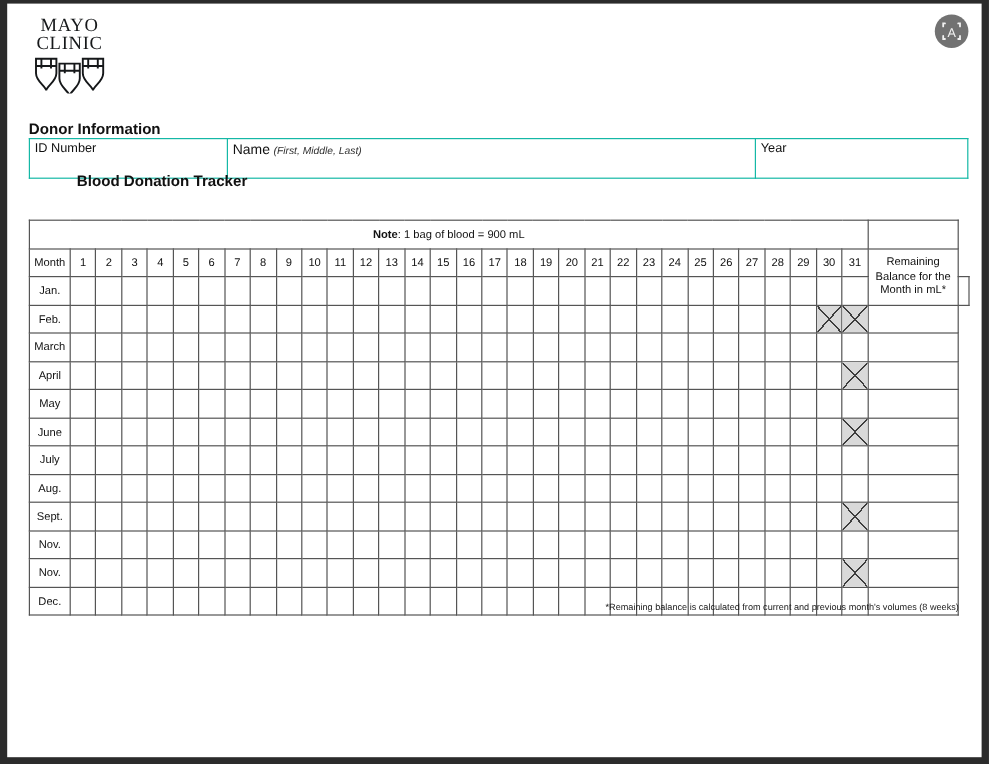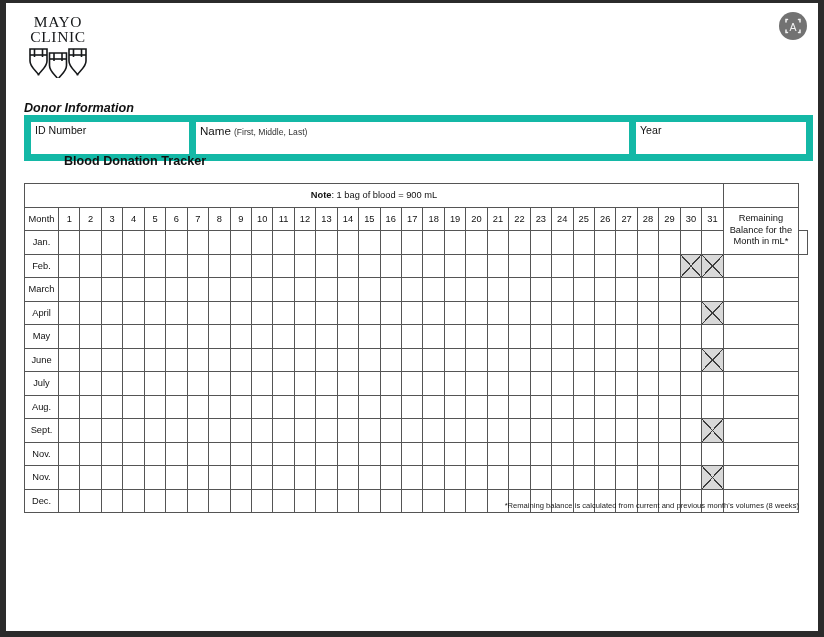--- a/index.html
+++ b/index.html
@@ -70,22 +70,22 @@
   }
 
   
   .section-heading {
     position: absolute;
     left: 18px;
     font-size: 12.6px;
     font-weight: bold;
     color: #111;
   }
-  #donor-heading { top: 98px; font-style: italic; }
-  #tracker-heading { top: 151px; padding-left: 40px; }
+  #donor-heading { top: 98px; }
+  #tracker-heading { top: 141px; padding-left: 40px; }
 
   #instructions {
     position: absolute;
     left: 18px;
     top: 166px;
     font-size: 10.8px;
     color: #111;
     white-space: nowrap;
   }
   #instructions b { font-weight: bold; }
@@ -93,28 +93,29 @@
   
   #donor-table {
     position: absolute;
     left: 18px;
     top: 112px;
     width: 782px;
     border-collapse: collapse;
     table-layout: fixed;
   }
   #donor-table td {
-    border: 7px solid #14b8a6;
+    border: 1px solid #14b8a6;
     height: 30px;
     vertical-align: top;
     padding: 2px 0 0 4px;
     font-size: 10.6px;
     color: #111;
   }
   .donor-label .sub {
+    font-style: italic;
     font-size: 8.6px;
     color: #333;
   }
   .donor-name-lbl { font-size: 11.6px; }
 
   
   #tracker-table {
     position: absolute;
     left: 18px;
     top: 180px;

